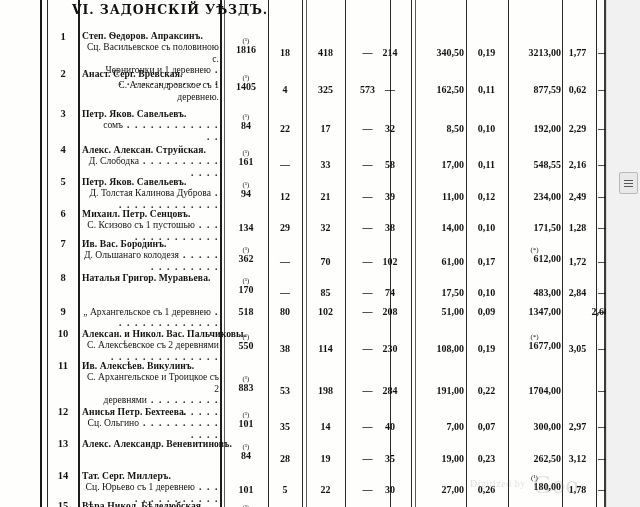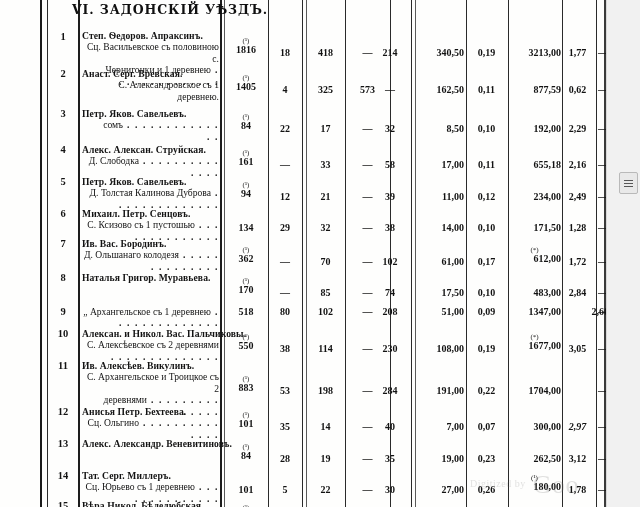--- a/index.html
+++ b/index.html
@@ -282,21 +282,21 @@
             <div class="owner">Алекс. Алексан. Струйская.</div>
             <div class="estate">Д. Слободка<span class="lead"> . . . . . . . . . . . . . .</span></div>
           </div>
           <div class="cell ctr" style="left: 226px; width: 40px; top: 128px;"><span class="fnote">(¹)</span>161</div>
           <div class="cell ctr" style="left: 269px; width: 32px; top: 137px;">—</div>
           <div class="cell ctr" style="left: 307px; width: 37px; top: 137px;">33</div>
           <div class="cell ctr" style="left: 346px; width: 43px; top: 137px;">—</div>
           <div class="cell ctr" style="left: 371px; width: 38px; top: 137px;">58</div>
           <div class="cell" style="left: 412px; width: 52px; top: 137px;">17,00</div>
           <div class="cell ctr" style="left: 466px; width: 41px; top: 137px;">0,11</div>
-          <div class="cell" style="left: 508px; width: 53px; top: 137px;">655,18</div>
+          <div class="cell" style="left: 508px; width: 53px; top: 137px;">548,55</div>
           <div class="cell ctr" style="left: 560px; width: 35px; top: 137px;">2,16</div>
           <div class="cell ctr" style="left: 596px; width: 14px; top: 137px;">—</div>
         </div>
         <div class="row">
           <div class="c-num" style="top: 154px;">5</div>
           <div class="c-name" style="top: 154px;">
             <div class="owner">Петр. Яков. Савельевъ.</div>
             <div class="estate">Д. Толстая Калинова Дуброва<span class="lead"> . . . . . . . . . . . . . .</span></div>
           </div>
           <div class="cell ctr" style="left: 226px; width: 40px; top: 160px;"><span class="fnote">(¹)</span>94</div>
@@ -418,21 +418,21 @@
             <div class="estate">Сц. Ольгино<span class="lead"> . . . . . . . . . . . . . .</span></div>
           </div>
           <div class="cell ctr" style="left: 226px; width: 40px; top: 390px;"><span class="fnote">(¹)</span>101</div>
           <div class="cell ctr" style="left: 269px; width: 32px; top: 399px;">35</div>
           <div class="cell ctr" style="left: 307px; width: 37px; top: 399px;">14</div>
           <div class="cell ctr" style="left: 346px; width: 43px; top: 399px;">—</div>
           <div class="cell ctr" style="left: 371px; width: 38px; top: 399px;">40</div>
           <div class="cell" style="left: 412px; width: 52px; top: 399px;">7,00</div>
           <div class="cell ctr" style="left: 466px; width: 41px; top: 399px;">0,07</div>
           <div class="cell" style="left: 508px; width: 53px; top: 399px;">300,00</div>
-          <div class="cell ctr" style="left: 560px; width: 35px; top: 399px; font-style: italic;">2,97</div>
+          <div class="cell ctr" style="left: 560px; width: 35px; top: 399px;">2,97</div>
           <div class="cell ctr" style="left: 596px; width: 14px; top: 399px;">—</div>
         </div>
         <div class="row">
           <div class="c-num" style="top: 416px;">13</div>
           <div class="c-name" style="top: 416px;">
             <div class="owner">Алекс. Александр. Веневитиновъ.</div>
           </div>
           <div class="cell ctr" style="left: 226px; width: 40px; top: 422px;"><span class="fnote">(¹)</span>84</div>
           <div class="cell ctr" style="left: 269px; width: 32px; top: 431px;">28</div>
           <div class="cell ctr" style="left: 307px; width: 37px; top: 431px;">19</div>

